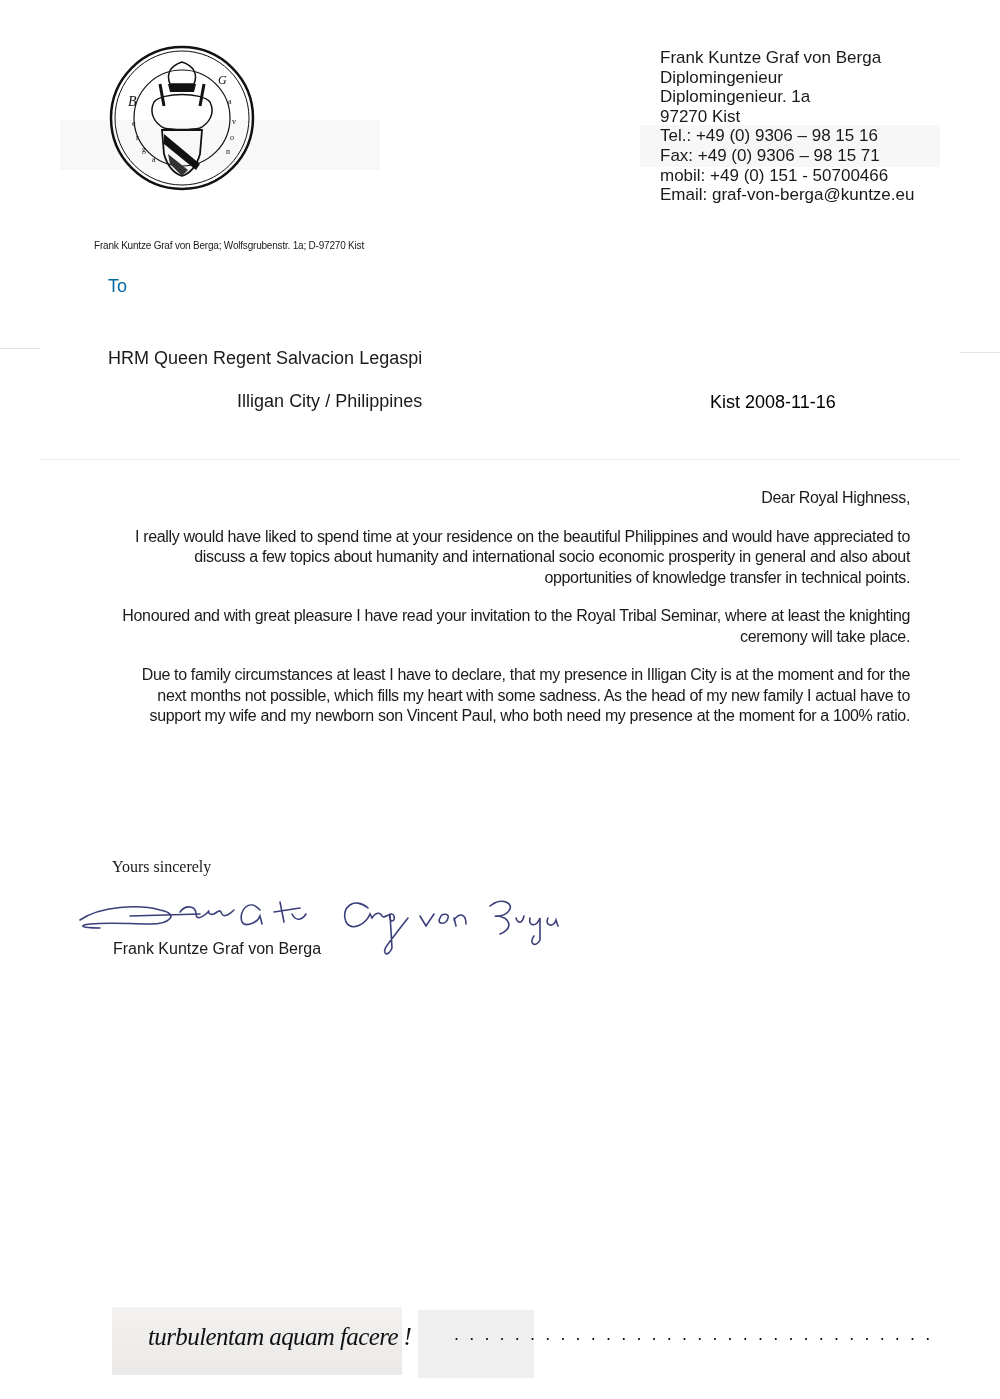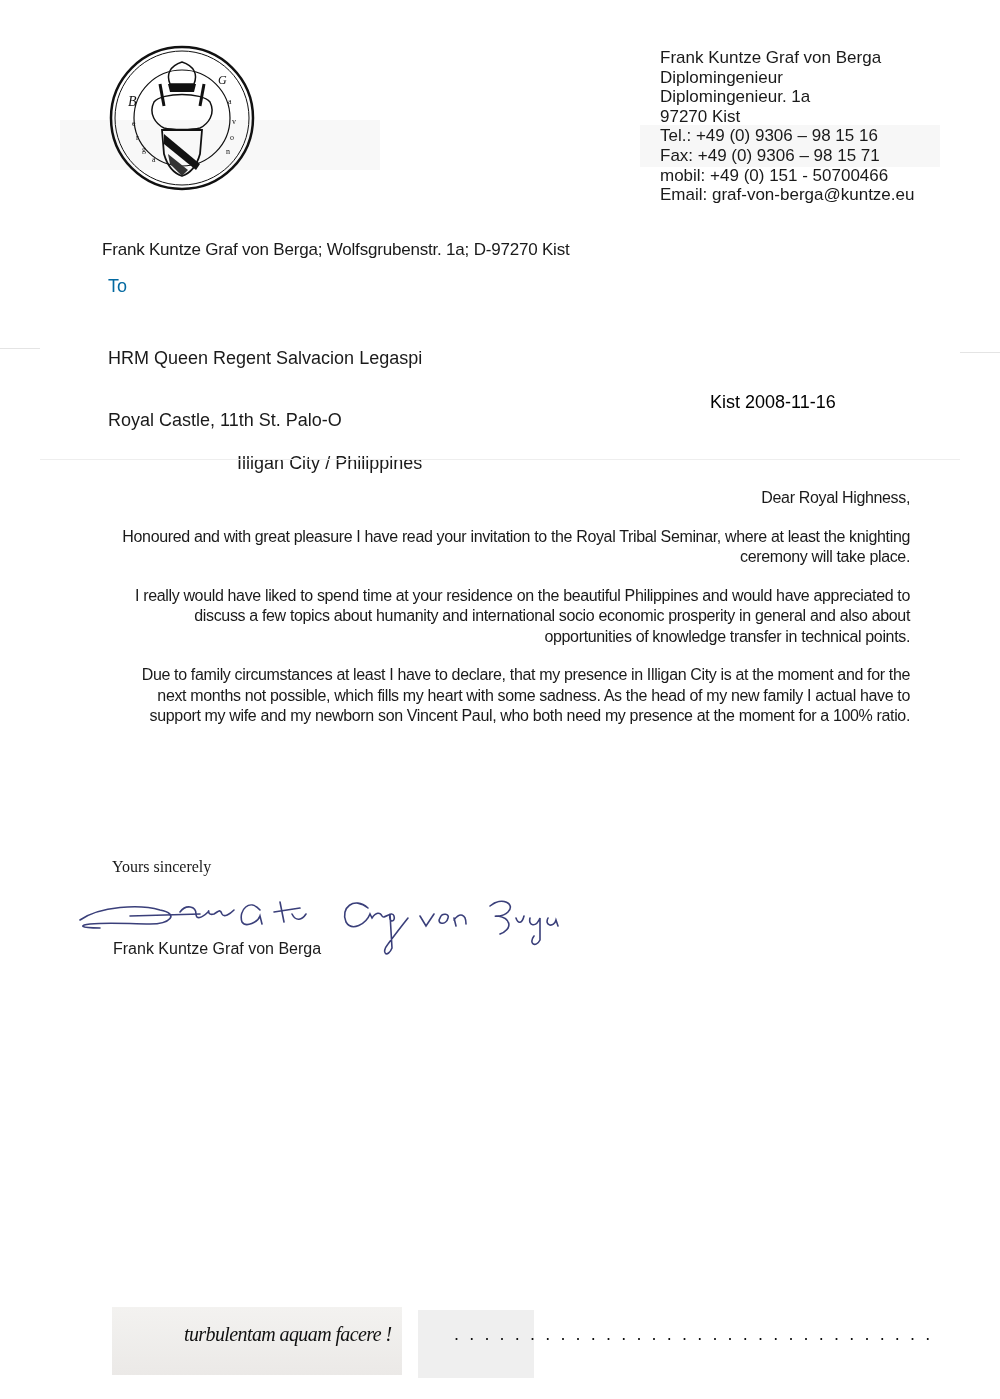--- a/index.html
+++ b/index.html
@@ -6,34 +6,34 @@
   body {
     width: 1000px; height: 1399px; position: relative; overflow: hidden;
     background: #ffffff; color: #111;
     font-family: "Liberation Sans", sans-serif;
   }
   .abs { position: absolute; }
   .scan-shade { position: absolute; background: #f1f1f1; }
   .seal { left: 108px; top: 44px; width: 148px; height: 148px; }
   .sender-block { left: 660px; top: 48px; font-size: 17px; line-height: 19.6px; color: #1a1a1a; }
   .sender-block div { white-space: nowrap; }
-  .return-line { left: 102px; top: 240px; font-size: 17px; letter-spacing: -0.2px; color: #1a1a1a; white-space: nowrap; }
+  .return-line { left: 94px; top: 240px; font-size: 10px; letter-spacing: -0.2px; color: #1a1a1a; white-space: nowrap; }
   .to-label { left: 108px; top: 276px; font-size: 18px; color: #0369a1; }
   .recipient { left: 108px; top: 307px; font-size: 18px; line-height: 22px; color: #1a1a1a; }
   .recipient div { white-space: nowrap; margin-top: 40px; }
   .recipient .country { margin-top: 21px; text-align: right; }
   .date { left: 710px; top: 392px; font-size: 18px; color: #000000; white-space: nowrap; }
   .rule { height: 1px; background: #e4e4e4; }
   .body-text { left: 110px; top: 488px; width: 800px; font-size: 16px; line-height: 20.5px; color: #1a1a1a; letter-spacing: -0.35px; text-align: right; }
   .body-text p { margin: 0 0 18px 0; }
   .closing { left: 112px; top: 858px; font-size: 16px; color: #1a1a1a; font-family: Liberation Serif, serif; }
   .signature { left: 70px; top: 888px; width: 500px; height: 80px; }
   .signer { left: 113px; top: 940px; font-size: 16px; color: #1a1a1a; white-space: nowrap; }
   .motto-box { left: 112px; top: 1307px; width: 290px; height: 68px; background: linear-gradient(180deg,#f3f2f0,#ebe9e7); }
-  .motto { left: 148px; top: 1323px; font-family: "Liberation Serif", serif; font-style: italic; font-size: 20px; letter-spacing: -0.6px; color: #111; white-space: nowrap; margin-left: 36px; }
+  .motto { left: 148px; top: 1323px; font-family: "Liberation Serif", serif; font-style: italic; font-size: 25px; letter-spacing: -0.6px; color: #111; white-space: nowrap; }
   .dots-shade { left: 294px; top: 1310px; width: 72px; height: 68px; background: #efefef; }
   .dots { left: 316px; top: 1324px; font-size: 18px; letter-spacing: 10.2px; color: #111; white-space: nowrap; }
 </style>
 </head>
 <body>
 
 <div class="scan-shade" style="left:60px;top:120px;width:320px;height:50px;opacity:.5"></div>
 <div class="scan-shade" style="left:640px;top:125px;width:300px;height:42px;opacity:.6"></div>
 
 <svg class="abs seal" viewBox="0 0 148 148">
@@ -69,34 +69,33 @@
   <div>Fax: +49 (0) 9306 – 98 15 71</div>
   <div>mobil: +49 (0) 151 - 50700466</div>
   <div>Email: graf-von-berga@kuntze.eu</div>
 </div>
 
 <div class="abs return-line">Frank Kuntze Graf von Berga; Wolfsgrubenstr. 1a; D-97270 Kist</div>
 
 <div class="abs to-label">To</div>
 <div class="abs recipient">
   <div>HRM Queen Regent Salvacion Legaspi</div>
-  <div>Royal Castle, 11th St. Palo-O</div>
   <div class="country">Illigan City / Philippines</div>
 </div>
 
 <div class="abs date">Kist 2008-11-16</div>
 
 <div class="abs rule" style="left:0;top:348px;width:40px;"></div>
 <div class="abs rule" style="left:960px;top:352px;width:40px;"></div>
 <div class="abs rule" style="left:40px;top:459px;width:920px;background:#eeeeee;"></div>
 
 <div class="abs body-text">
   <p>Dear Royal Highness,</p>
+  <p>I really would have liked to spend time at your residence on the beautiful Philippines and would have appreciated to discuss a few topics about humanity and international socio economic prosperity in general and also about opportunities of knowledge transfer in technical points.</p>
   <p>Honoured and with great pleasure I have read your invitation to the Royal Tribal Seminar, where at least the knighting ceremony will take place.</p>
-  <p>I really would have liked to spend time at your residence on the beautiful Philippines and would have appreciated to discuss a few topics about humanity and international socio economic prosperity in general and also about opportunities of knowledge transfer in technical points.</p>
   <p>Due to family circumstances at least I have to declare, that my presence in Illigan City is at the moment and for the next months not possible, which fills my heart with some sadness. As the head of my new family I actual have to support my wife and my newborn son Vincent Paul, who both need my presence at the moment for a 100% ratio.</p>
 </div>
 
 <div class="abs closing">Yours sincerely</div>
 
 <svg class="abs signature" viewBox="0 0 500 80">
   <g fill="none" stroke="#3a3f7a" stroke-width="1.6" stroke-linecap="round">
     <path d="M10 32 C30 18 70 16 90 22 C110 26 100 36 80 36 C60 36 40 34 20 36 C10 37 8 40 30 40"></path>
     <path d="M60 28 L130 26"></path>
     <path d="M110 24 C116 16 126 18 126 26 C126 32 132 30 138 24 C140 20 136 28 144 26 C148 24 150 20 152 26 C154 30 160 26 164 22"></path>

